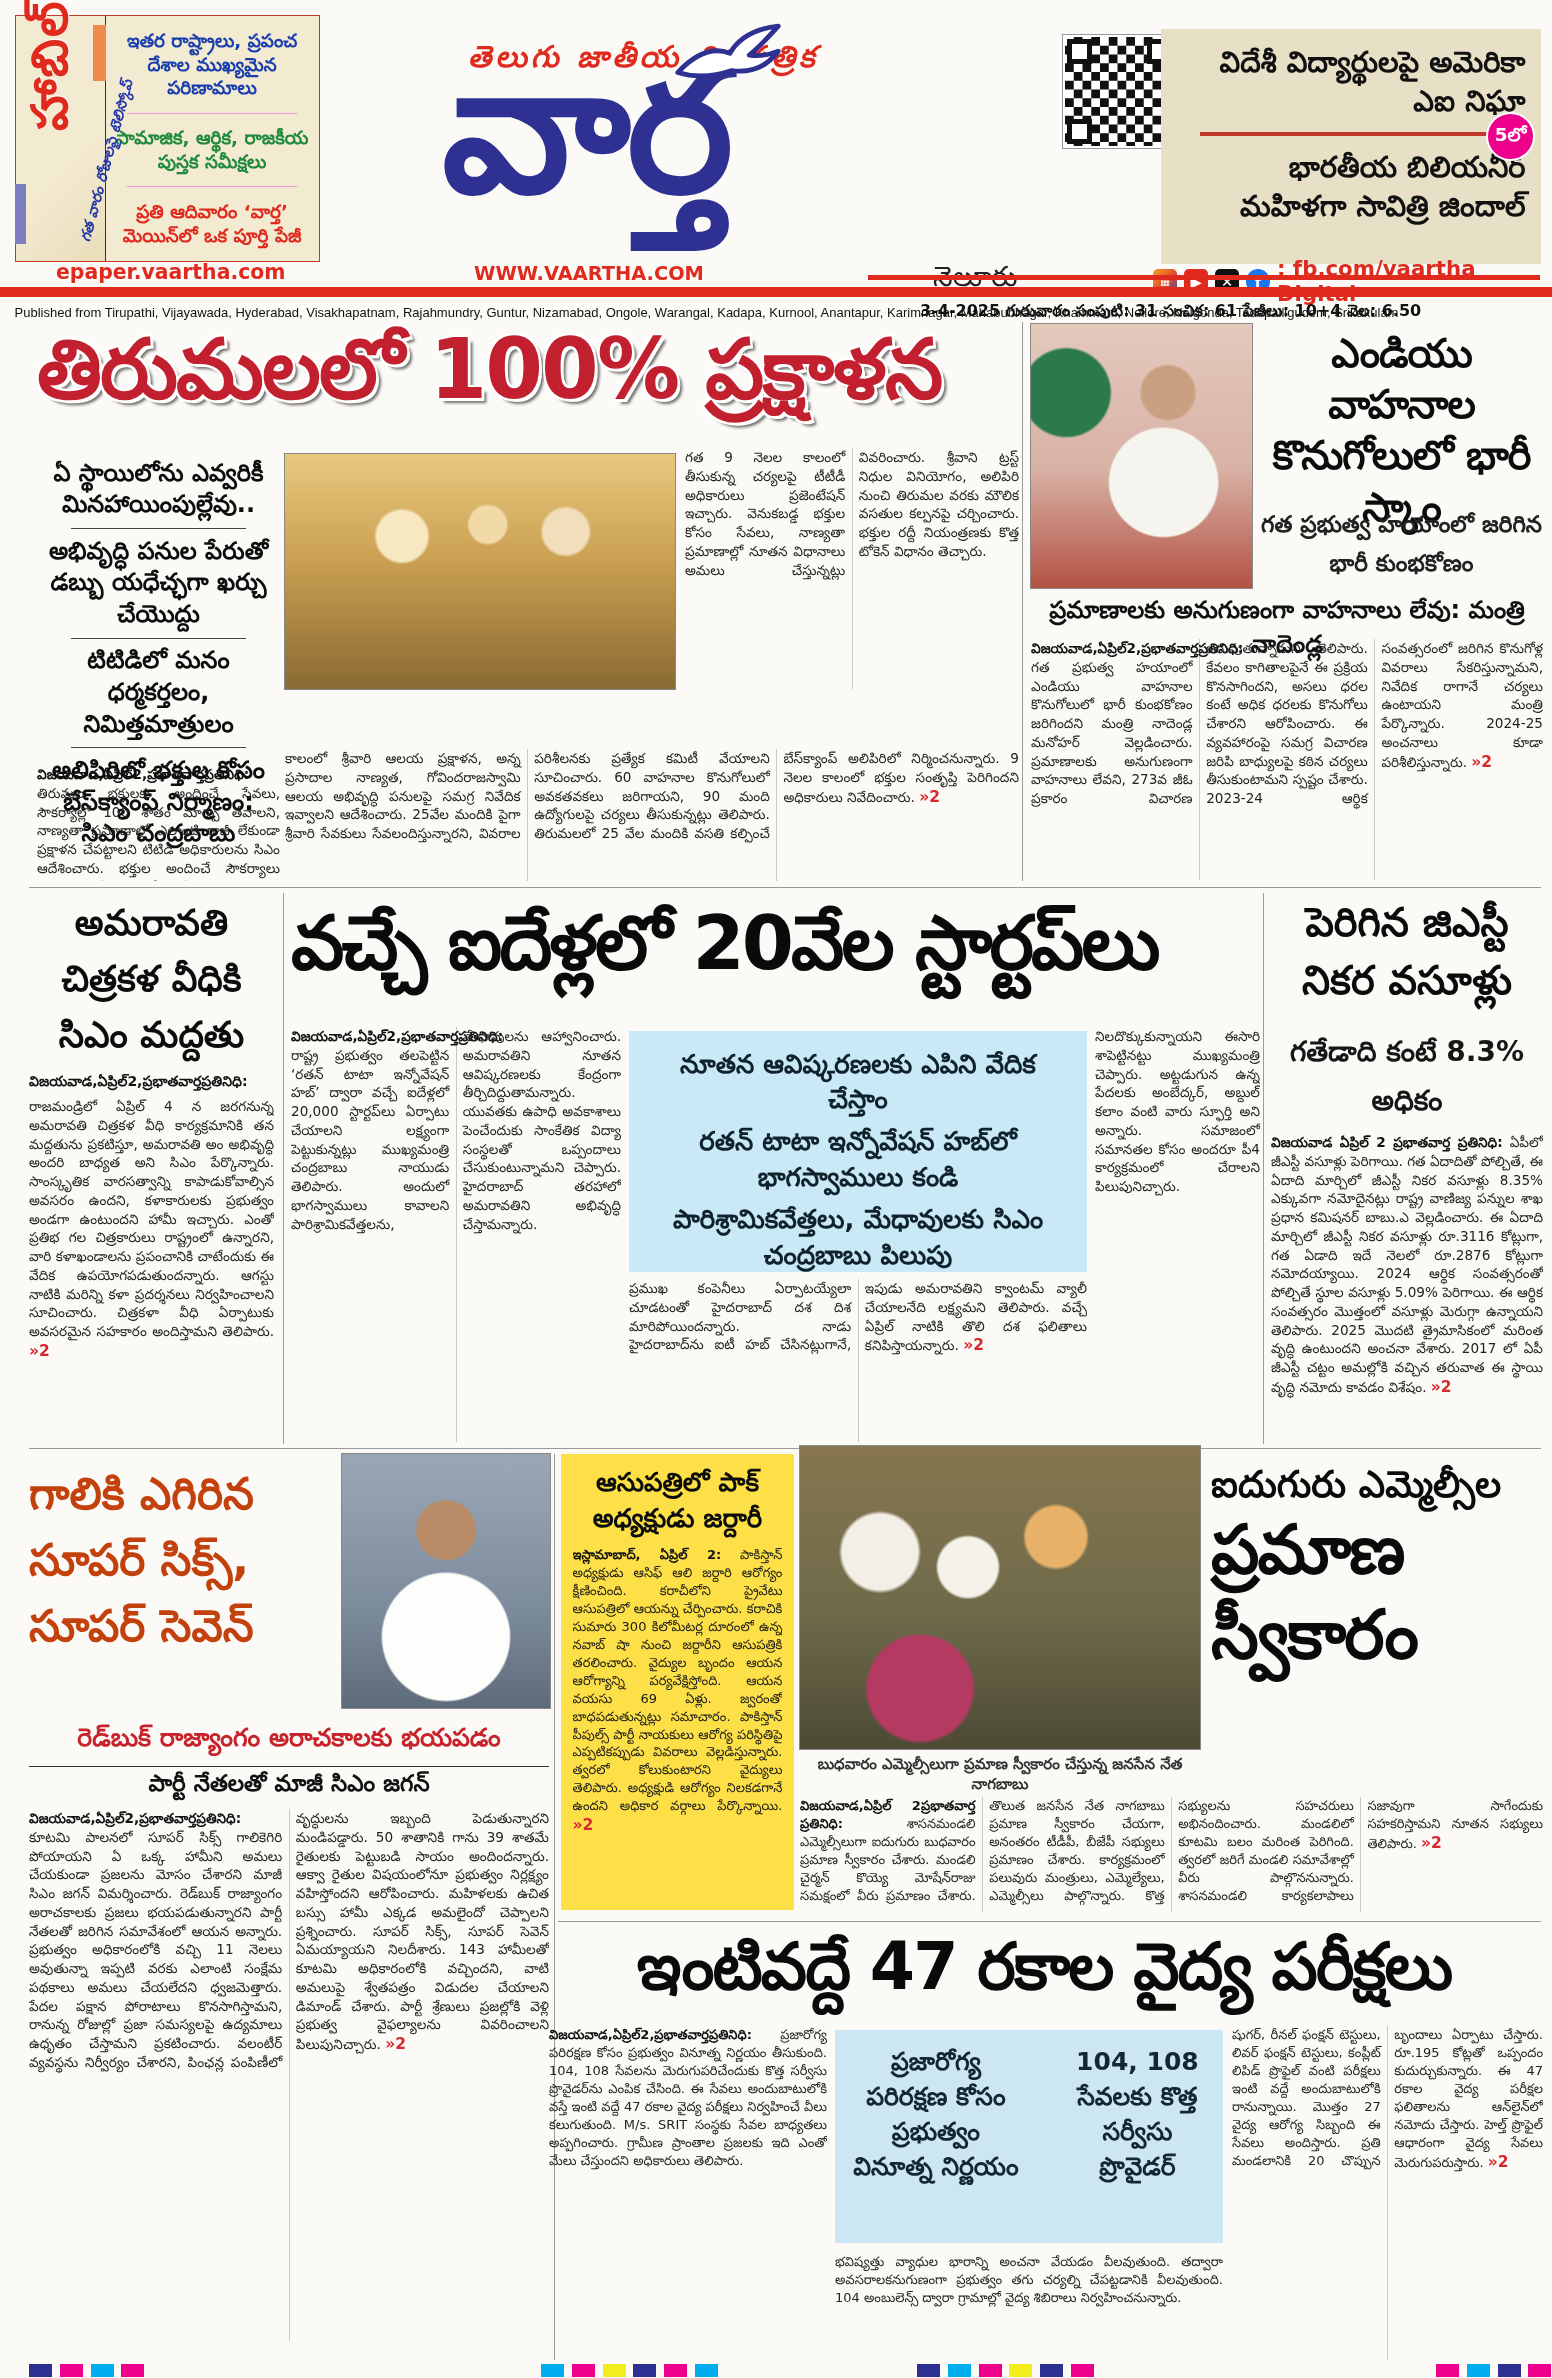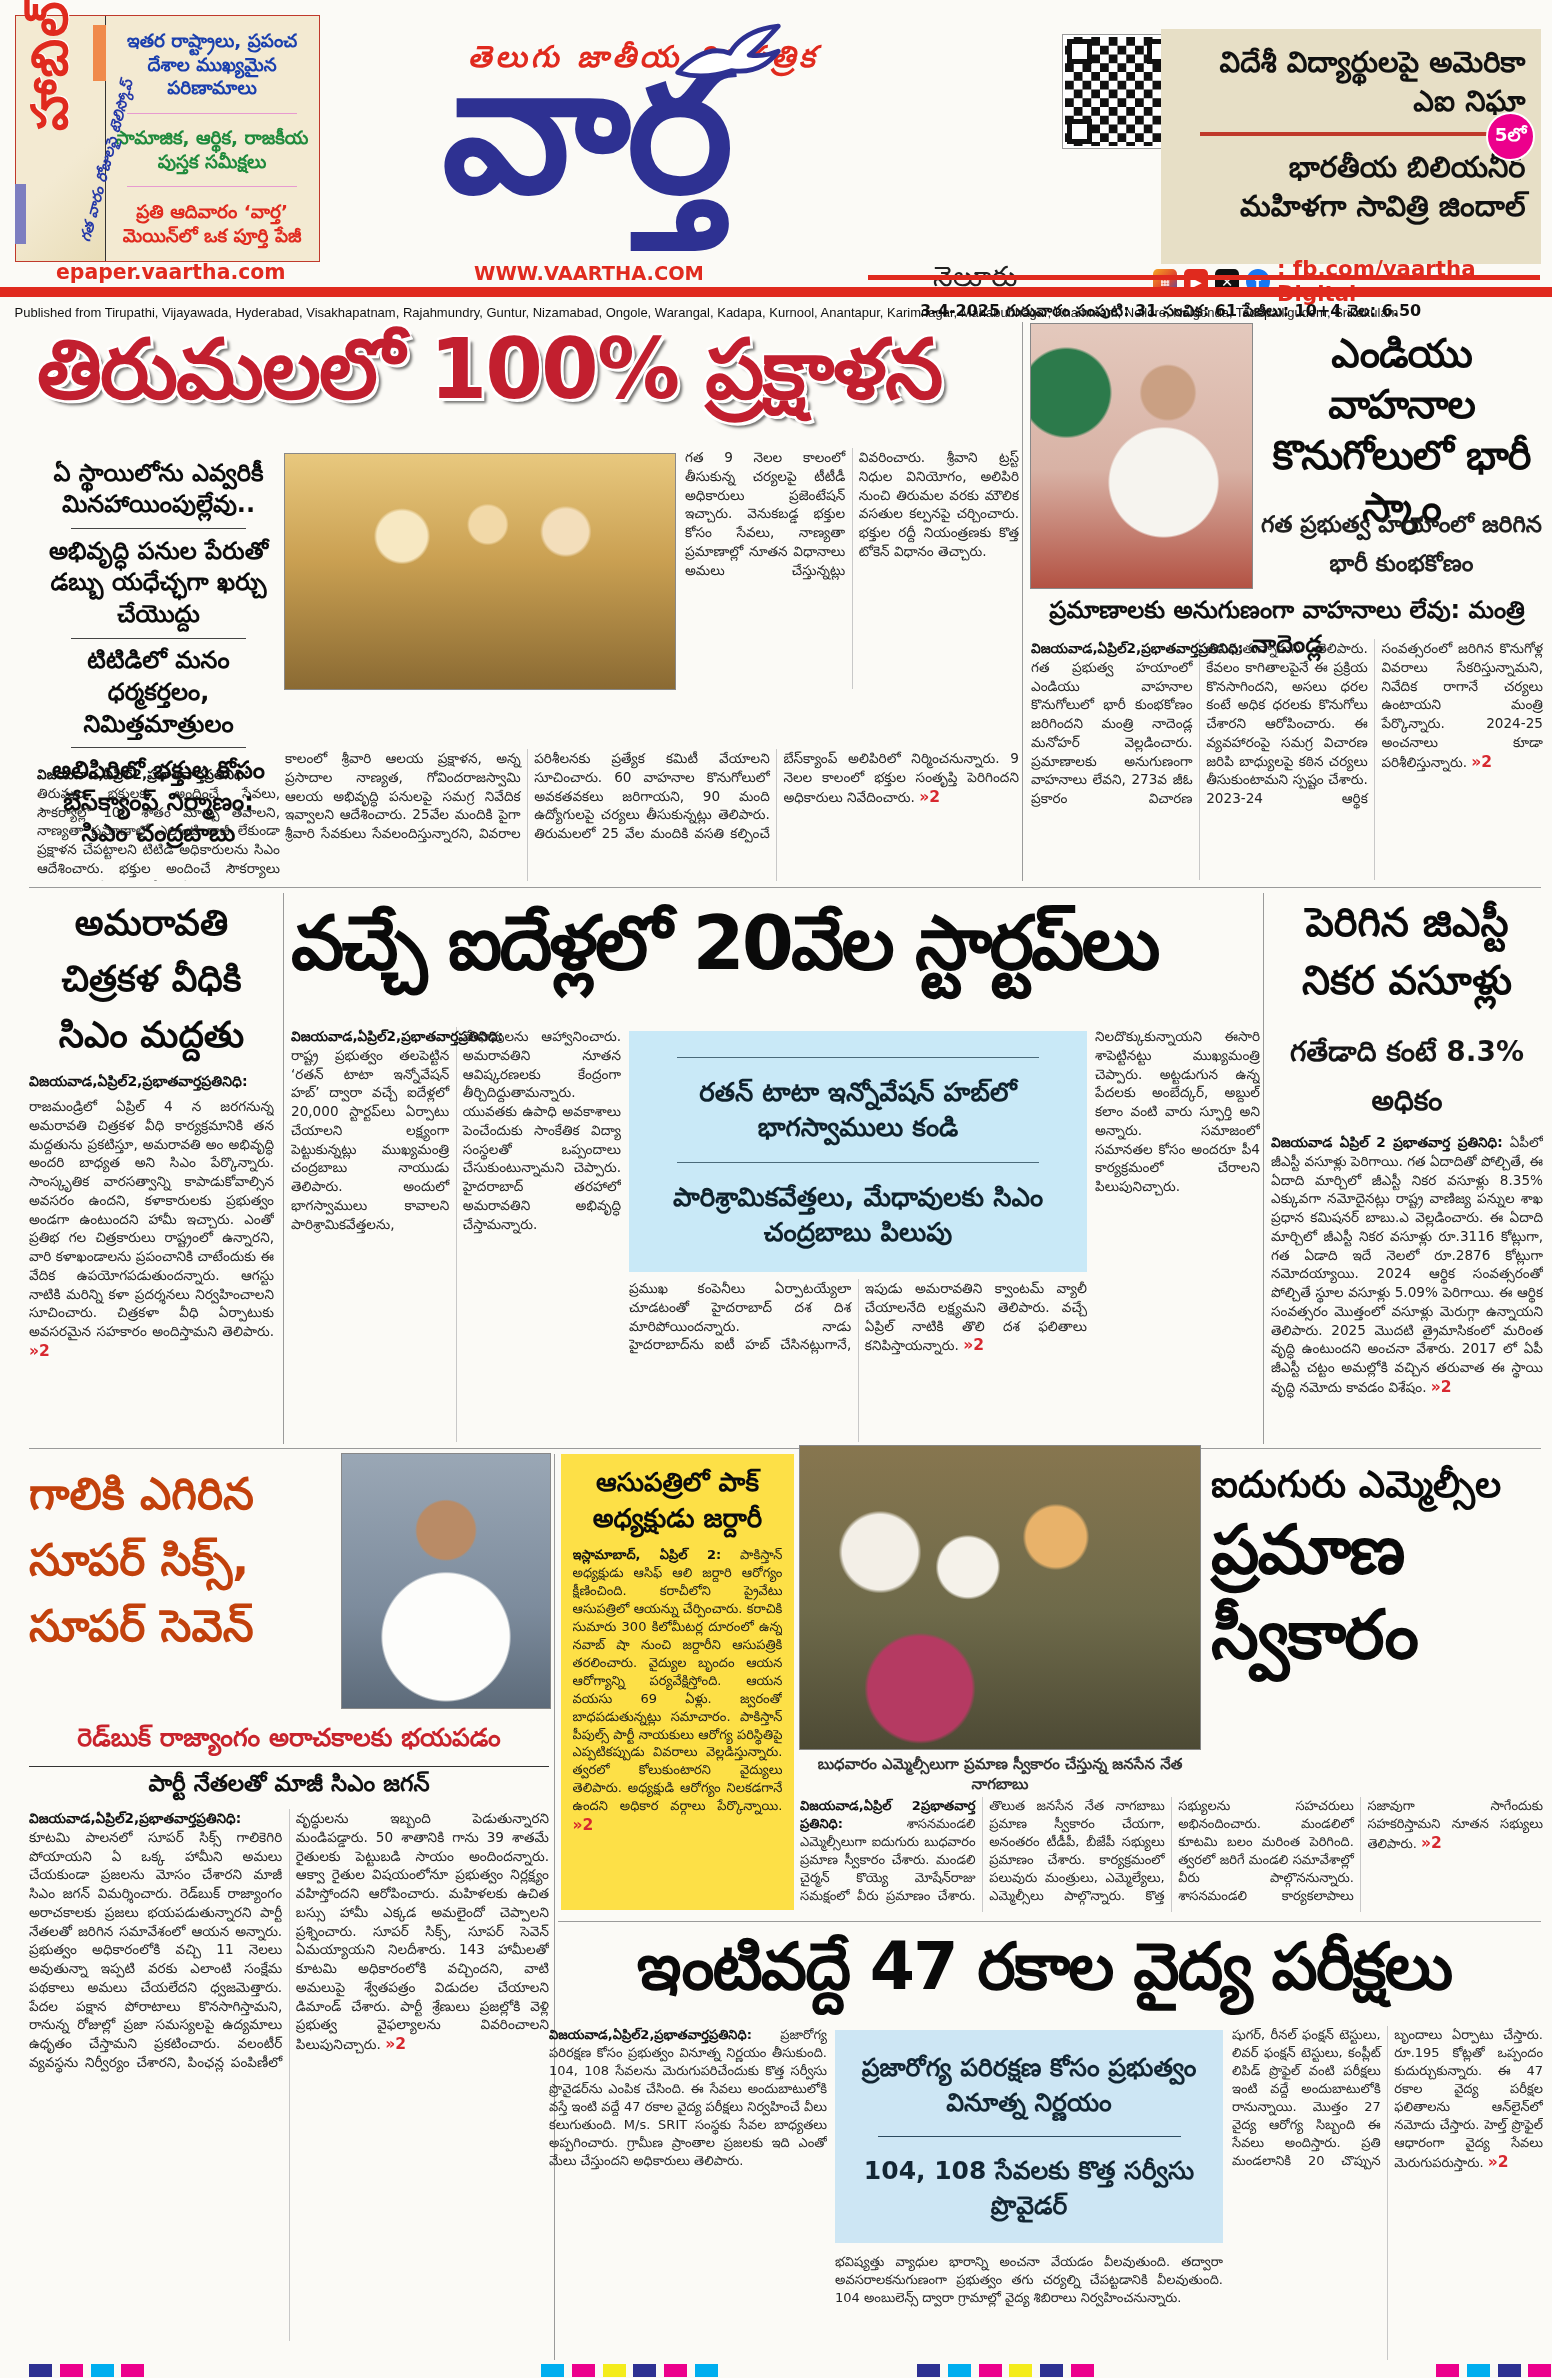--- a/index.html
+++ b/index.html
@@ -130,21 +130,21 @@
       text-align:center;line-height:1.35;}
   .mlc-headline{left:1211px;top:1463px;width:334px;color:#0a0a0a;}
   .mlc-l1{font-size:37px;font-weight:900;line-height:1.2;}
   .mlc-l2{font-size:68px;font-weight:900;line-height:1.25;letter-spacing:-1.9px;}
   .mlc-body{left:800px;top:1797px;width:743px;height:115px;overflow:hidden;font-size:13px;}
   
   .med-headline{left:545px;top:1929px;width:998px;font-size:65px;font-weight:900;color:#0a0a0a;
       text-align:center;letter-spacing:-1.9px;white-space:nowrap;}
   .med-left{left:549px;top:2026px;width:278px;height:334px;overflow:hidden;font-size:13px;}
   .med-box{left:835px;top:2030px;width:388px;height:213px;background:#cde6f4;padding:13.6px 17.5px;
-      box-sizing:border-box;display:flex;flex-direction:column;justify-content:space-around;}
+      box-sizing:border-box;display:flex;flex-direction:row;justify-content:space-around;}
   .mb-line{font-weight:bold;font-size:25px;color:#132633;text-align:center;line-height:1.4;}
   .mb-div{height:1px;background:#2b4a5e;margin:1.9px 25px;}
   .med-mid{left:835px;top:2253px;width:388px;height:107px;overflow:hidden;font-size:13px;}
   .med-right{left:1232px;top:2026px;width:311px;height:334px;overflow:hidden;font-size:13px;}
   
   .regs{display:flex;gap:7.8px;}
   .reg{width:23px;height:12.6px;}
   .rc0{background:#2e3192;} .rc1{background:#ec008c;} .rc2{background:#00aeef;}
   .rc3{background:#f4ec1c;}
   .dove{left:670px;top:17.5px;width:116px;height:82px;}
@@ -251,20 +251,21 @@
   <div class="abs ama-headline">అమరావతి చిత్రకళ వీధికి సిఎం మద్దతు</div>
   <div class="abs ama-byline byline">విజయవాడ,ఏప్రిల్2,ప్రభాతవార్తప్రతినిధి:</div>
   <div class="abs ama-body body-txt jt">
     <span>రాజమండ్రిలో ఏప్రిల్ 4 న జరగనున్న అమరావతి చిత్రకళ వీధి కార్యక్రమానికి తన మద్దతును ప్రకటిస్తూ, అమరావతి అం అభివృద్ధి అందరి బాధ్యత అని సిఎం పేర్కొన్నారు. సాంస్కృతిక వారసత్వాన్ని కాపాడుకోవాల్సిన అవసరం ఉందని, కళాకారులకు ప్రభుత్వం అండగా ఉంటుందని హామీ ఇచ్చారు. ఎంతో ప్రతిభ గల చిత్రకారులు రాష్ట్రంలో ఉన్నారని, వారి కళాఖండాలను ప్రపంచానికి చాటేందుకు ఈ వేదిక ఉపయోగపడుతుందన్నారు. ఆగస్టు నాటికి మరిన్ని కళా ప్రదర్శనలు నిర్వహించాలని సూచించారు. చిత్రకళా వీధి ఏర్పాటుకు అవసరమైన సహకారం అందిస్తామని తెలిపారు.</span>
     <span class="cont-mark">»2</span>
   </div>
   <div class="abs vrule" style="left:283px;top:893px;height:551px;"></div>
 
   <div class="abs start-headline">వచ్చే ఐదేళ్లలో 20వేల స్టార్టప్‌లు</div>
   <div class="abs start-box">
+    <div class="sb-line">నూతన ఆవిష్కరణలకు ఎపిని వేదిక చేస్తాం</div>
     <div class="sb-div"></div>
     <div class="sb-line">రతన్ టాటా ఇన్నోవేషన్ హబ్‌లో భాగస్వాములు కండి</div>
     <div class="sb-div"></div>
     <div class="sb-line">పారిశ్రామికవేత్తలు, మేధావులకు సిఎం చంద్రబాబు పిలుపు</div>
   </div>
   <div class="abs start-left body-txt jt cols2">
     <span class="byline">విజయవాడ,ఏప్రిల్2,ప్రభాతవార్తప్రతినిధి:</span>
     <span>రాష్ట్ర ప్రభుత్వం తలపెట్టిన ‘రతన్ టాటా ఇన్నోవేషన్ హబ్’ ద్వారా వచ్చే ఐదేళ్లలో 20,000 స్టార్టప్‌లు ఏర్పాటు చేయాలని లక్ష్యంగా పెట్టుకున్నట్లు ముఖ్యమంత్రి చంద్రబాబు నాయుడు తెలిపారు. అందులో భాగస్వాములు కావాలని పారిశ్రామికవేత్తలను, మేధావులను ఆహ్వానించారు. అమరావతిని నూతన ఆవిష్కరణలకు కేంద్రంగా తీర్చిదిద్దుతామన్నారు. యువతకు ఉపాధి అవకాశాలు పెంచేందుకు సాంకేతిక విద్యా సంస్థలతో ఒప్పందాలు చేసుకుంటున్నామని చెప్పారు. హైదరాబాద్ తరహాలో అమరావతిని అభివృద్ధి చేస్తామన్నారు.</span>
   </div>
   <div class="abs start-right body-txt jt">

